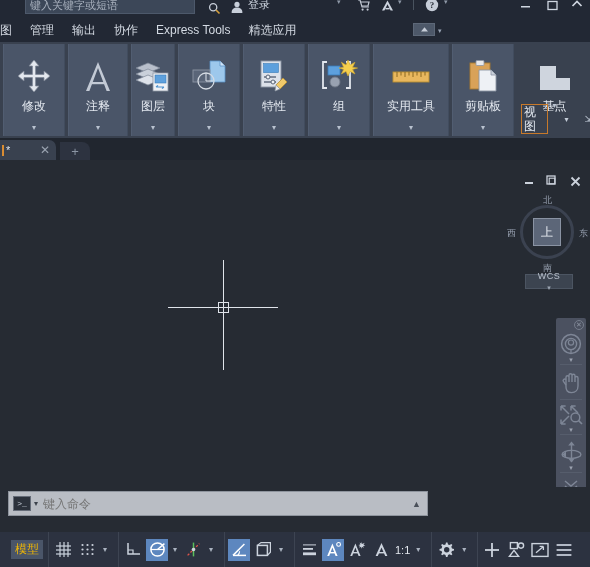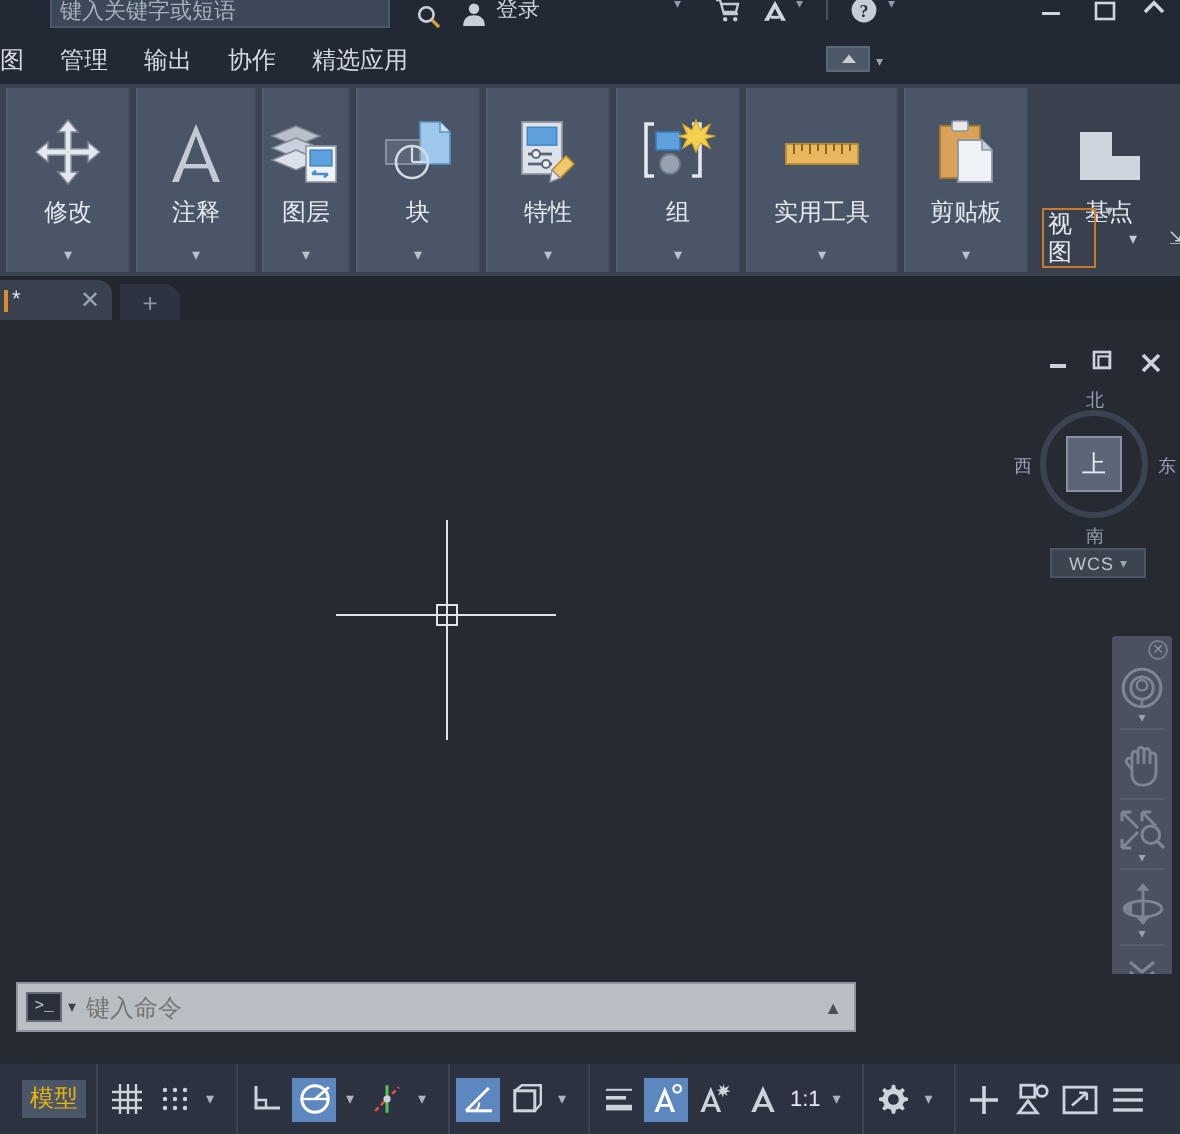--- a/index.html
+++ b/index.html
@@ -137,21 +137,21 @@
     background:#5c6678; border:1px solid #8a93a3;
     display:flex; align-items:center; justify-content:center;
     font-size:12px; color:#e8ecf2;
   }
   .vc-lab { position:absolute; font-size:9px; color:#97a0b0; }
   .vc-n { left:26px; top:-8px; } .vc-s { left:26px; top:60px; }
   .vc-w { left:-10px; top:25px; } .vc-e { left:62px; top:25px; }
   .wcs {
     position:absolute; left:525px; top:114px; width:48px; height:15px;
     background:#3c4450; border:1px solid #4c5562;
-    display:flex; align-items:center; justify-content:center; gap:3px;
+    display:flex; align-items:center; justify-content:center; gap:3px;flex-direction:column;
   }
   .wcs-t { font-size:9px; color:#b9c1cd; letter-spacing:.5px; }
   .wcs-c { font-size:7px; color:#9aa3b0; }
 
   
   .navbar {
     position:absolute; left:556px; top:158px; width:30px; height:192px;
     background:#4b5160; border-radius:2px;
     display:flex; flex-direction:column; align-items:center;
   }
@@ -278,20 +278,21 @@
         <path d="M1.5 7 L6 2.4 L10.5 7" fill="none" stroke="#cfd6e0" stroke-width="1.7"></path>
       </svg>
     </div>
   </div>
 
   <div class="menubar">
     <div class="menu-item clipped">图</div>
     <div class="menu-item">管理</div>
     <div class="menu-item">输出</div>
     <div class="menu-item">协作</div>
+    <div class="menu-item">Express Tools</div>
     <div class="menu-item">精选应用</div>
 
     <div class="qa-box">
       <svg width="9" height="7" viewBox="0 0 9 7">
           <path d="M4.5 1.3 L8 5.5 H1 Z" fill="#c5ccd7"></path>
         </svg>
     </div>
     <div class="qa-caret">▾</div>
   </div>
 

